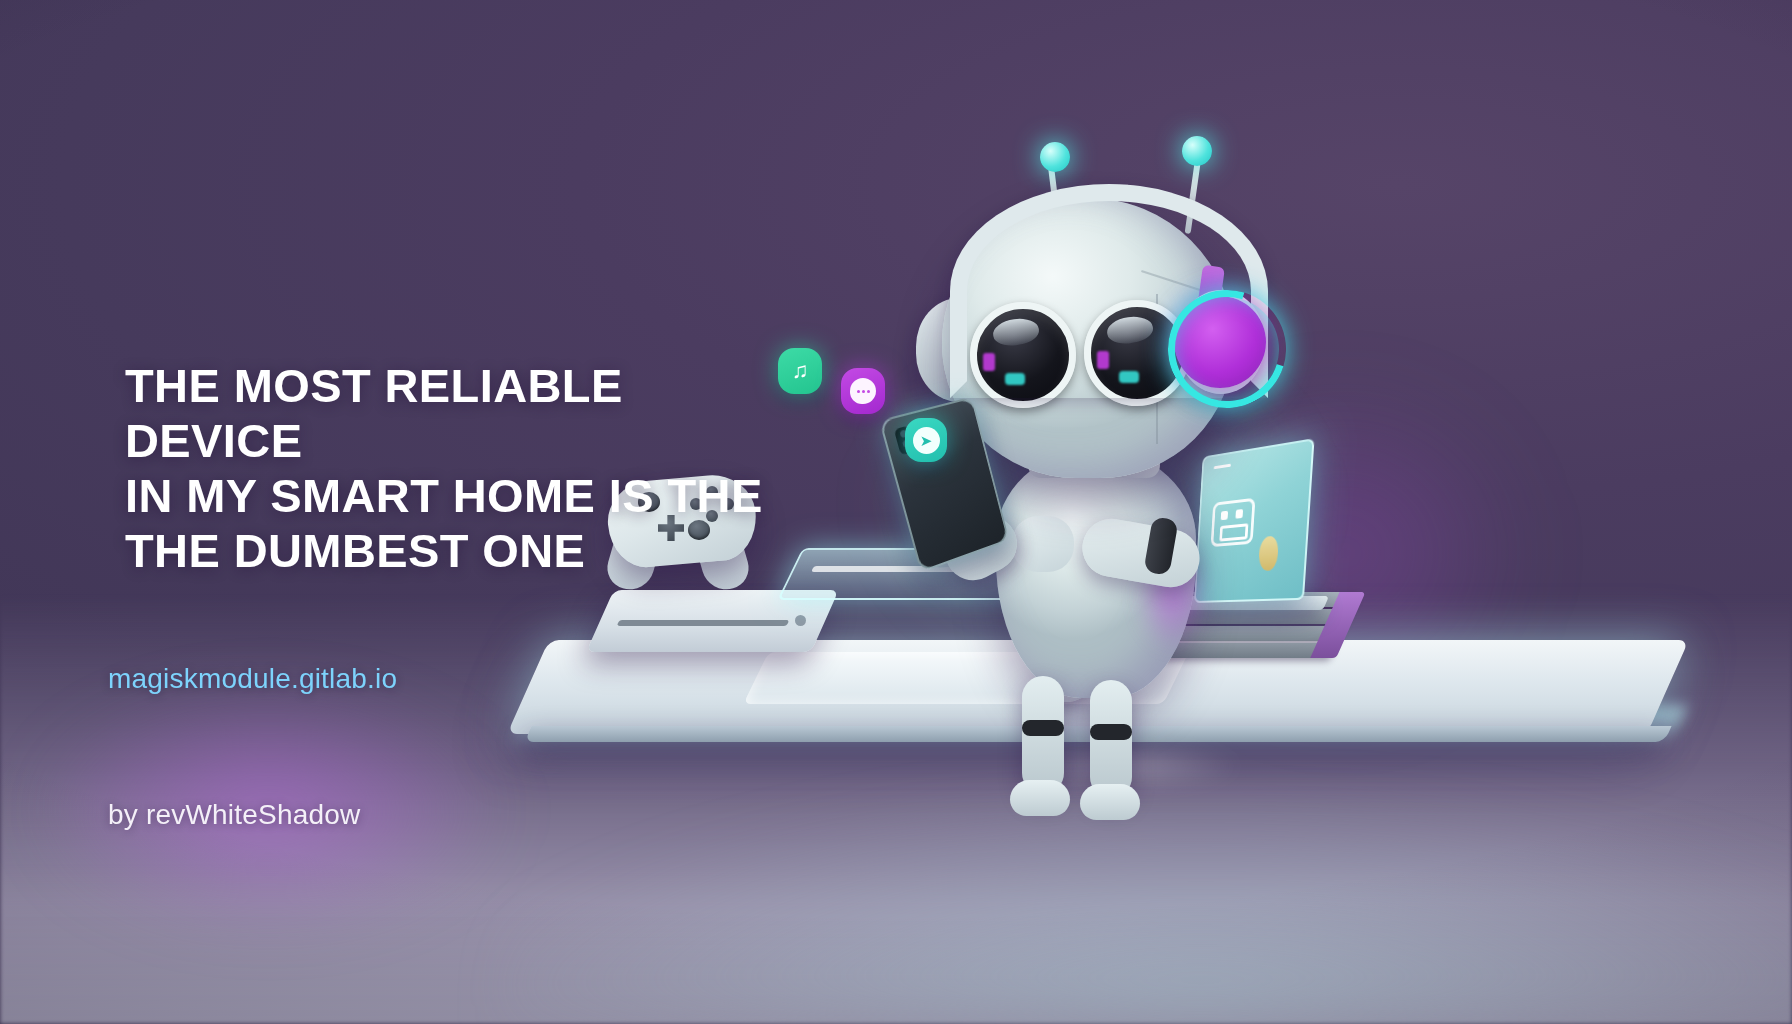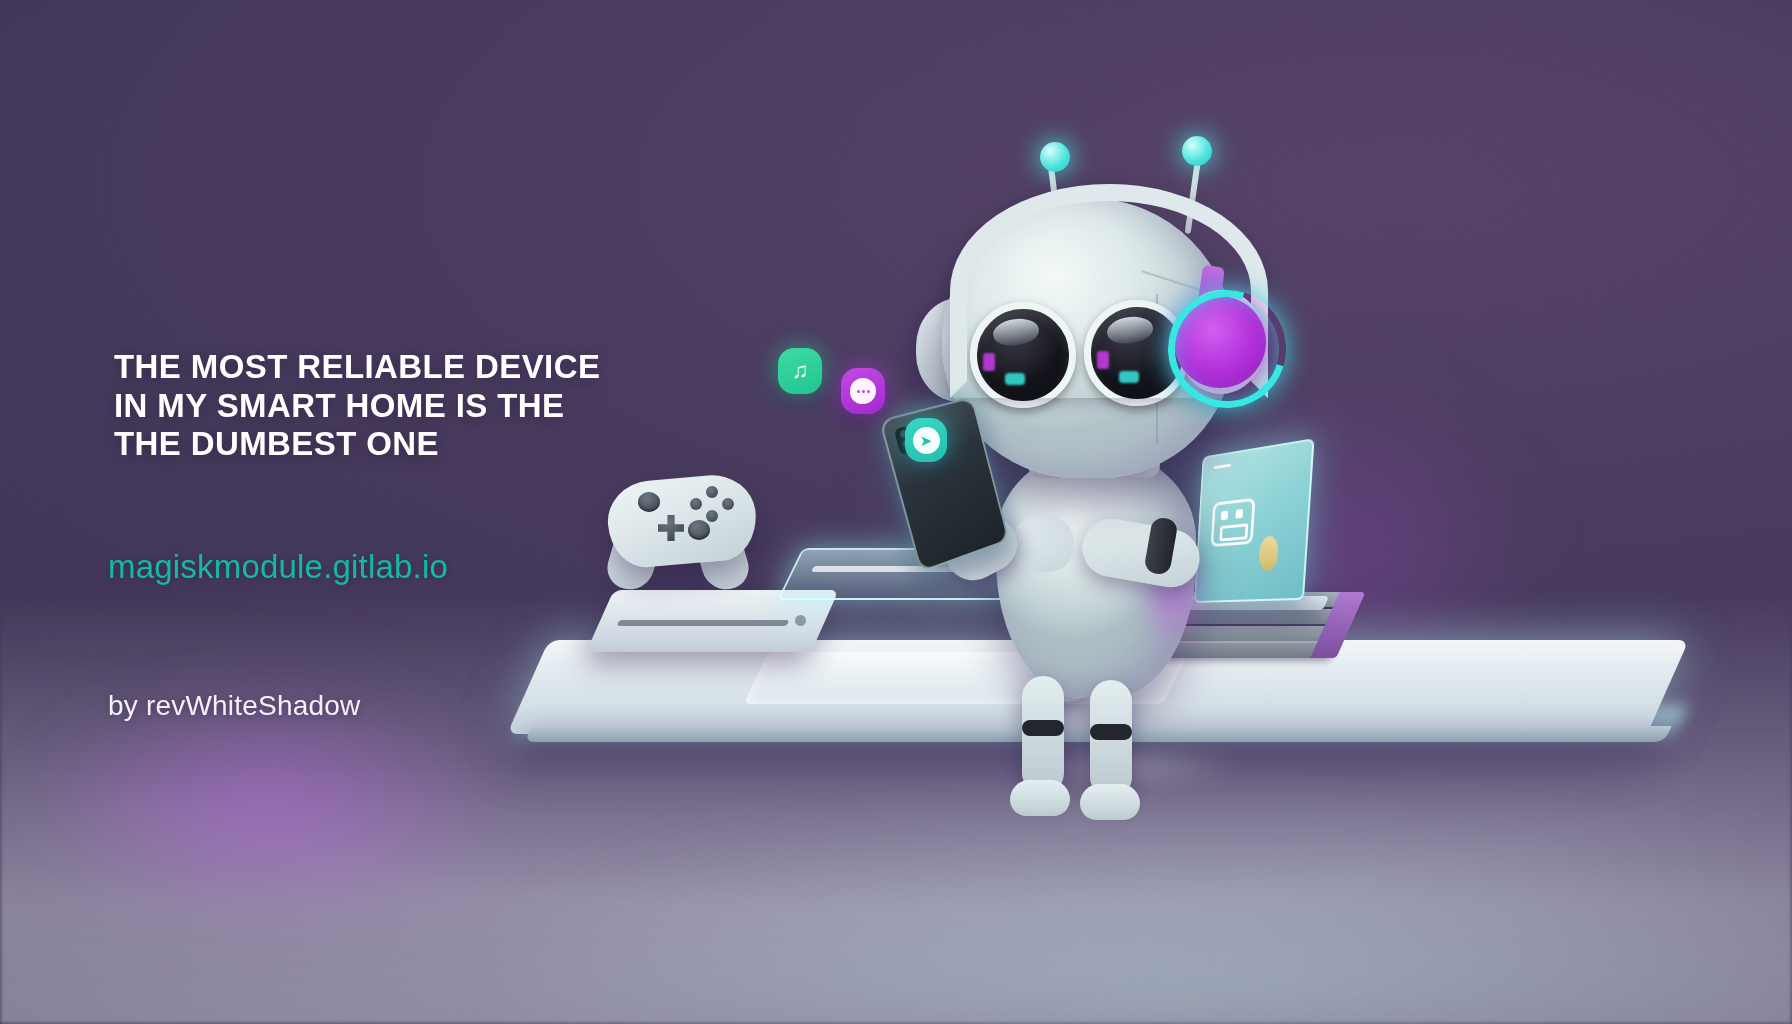--- a/index.html
+++ b/index.html
@@ -29,26 +29,26 @@
     filter:blur(40px);}
   .bg-glow-teal{position:absolute;left:44%;top:28%;width:34%;height:42%;
     background:radial-gradient(closest-side, rgba(95,225,205,.22), rgba(95,225,205,0) 72%);
     filter:blur(36px);}
   .bg-vig{position:absolute;inset:0;
     background:radial-gradient(130% 95% at 50% 40%, rgba(0,0,0,0) 52%, rgba(25,15,40,.40) 100%);}
 
   
   .copy{position:absolute;left:108px;top:342px;width:700px;z-index:60;}
   .headline{
-    color:#fff;font-weight:700;font-size:33px;line-height:1.17;
-    letter-spacing:.4px;text-transform:uppercase;margin:6px;
+    color:#fff;font-weight:700;font-size:47px;line-height:1.17;
+    letter-spacing:.4px;text-transform:uppercase;margin:17px;
     text-shadow:0 2px 14px rgba(30,14,50,.45);
     white-space:pre-line;
   }
-  .url{margin-top:84px;color:#14b8a6;font-size:33px;letter-spacing:.2px;
+  .url{margin-top:84px;color:#7dd3fc;font-size:28px;letter-spacing:.2px;
     text-shadow:0 1px 8px rgba(30,14,50,.40);}
   .byline{margin-top:104px;color:#f4f0f8;font-size:28px;letter-spacing:.2px;
     text-shadow:0 1px 8px rgba(30,14,50,.40);}
 
   
   .scene{position:absolute;left:0;top:0;width:1792px;height:1024px;z-index:30;}
 
   
   .desk{position:absolute;left:528px;top:640px;width:1140px;height:94px;
     transform:skewX(-24deg);

